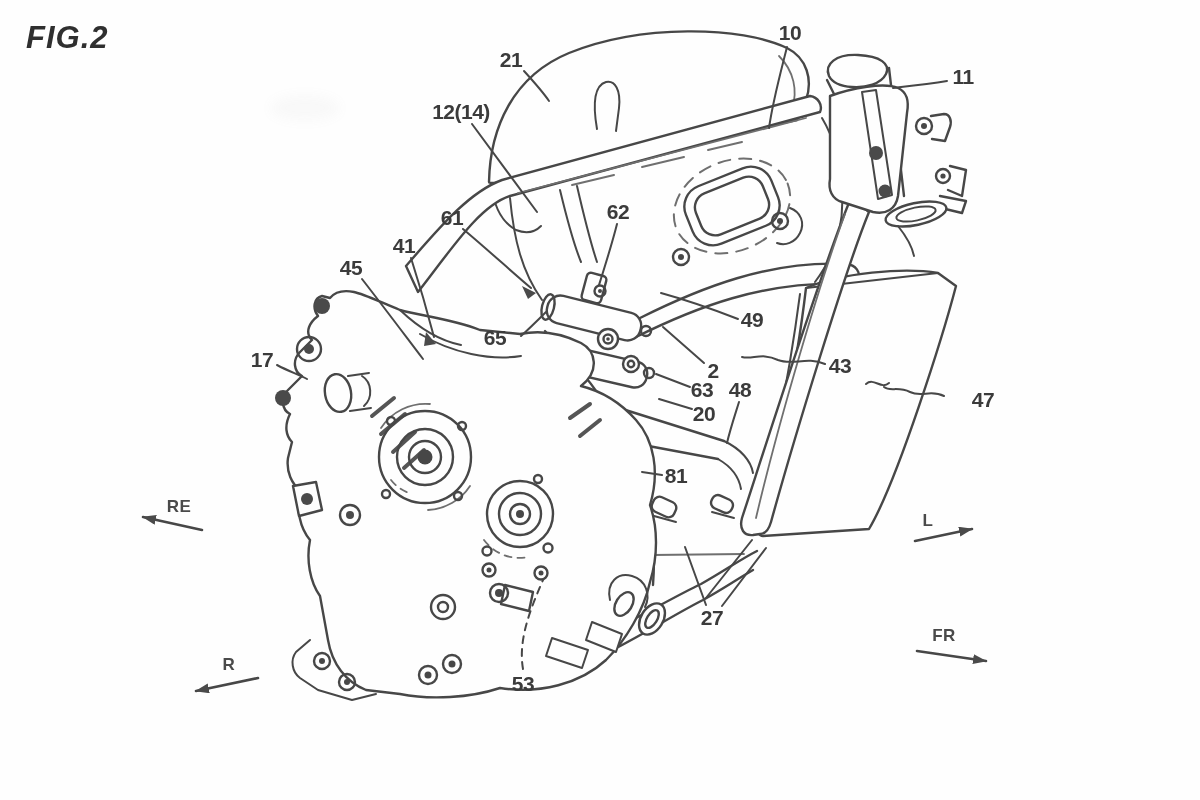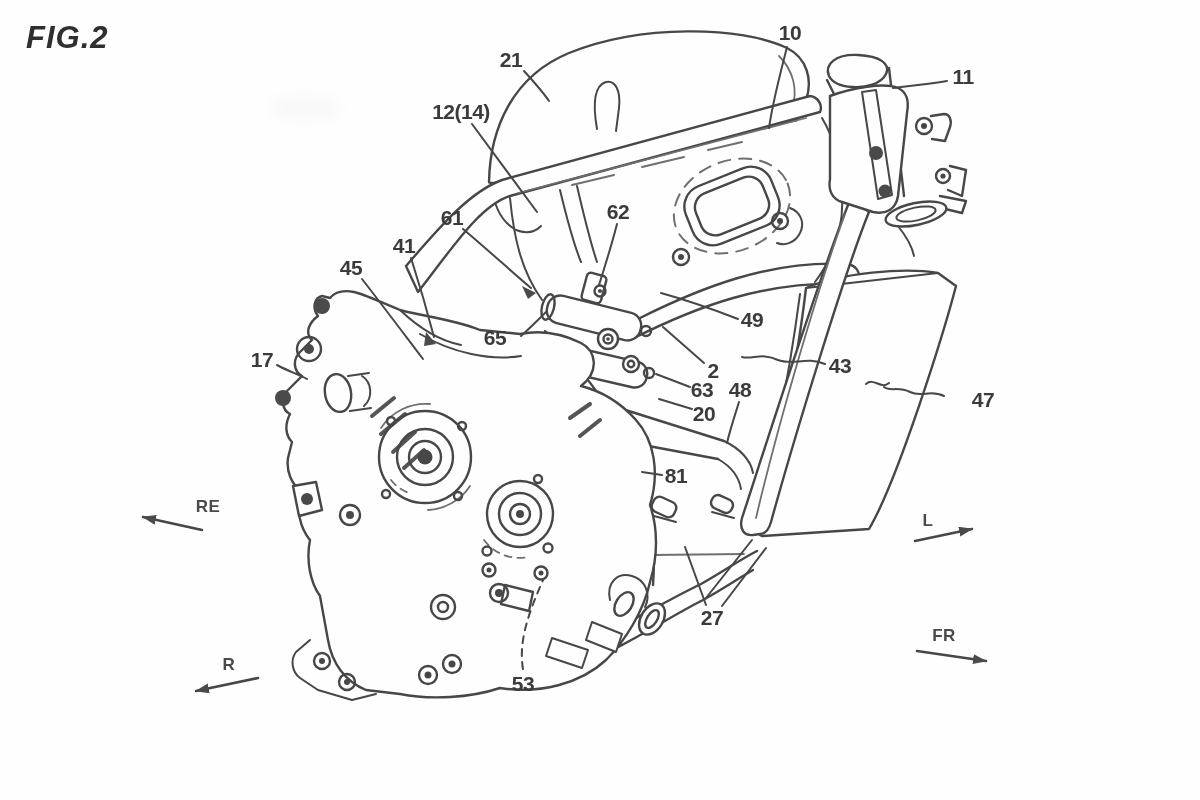--- a/index.html
+++ b/index.html
@@ -265,18 +265,18 @@
       <div class="ref-label" style="left: 752px; top: 320px;">49</div>
       <div class="ref-label" style="left: 713px; top: 371px;">2</div>
       <div class="ref-label" style="left: 702px; top: 390px;">63</div>
       <div class="ref-label" style="left: 704px; top: 414px;">20</div>
       <div class="ref-label" style="left: 740px; top: 390px;">48</div>
       <div class="ref-label" style="left: 840px; top: 366px;">43</div>
       <div class="ref-label" style="left: 983px; top: 400px;">47</div>
       <div class="ref-label" style="left: 676px; top: 476px;">81</div>
       <div class="ref-label" style="left: 712px; top: 618px;">27</div>
       <div class="ref-label" style="left: 523px; top: 684px;">53</div>
-      <div class="dir-label" style="left: 179px; top: 507px; margin-left: 29px;">RE</div>
+      <div class="dir-label" style="left: 179px; top: 507px;">RE</div>
       <div class="dir-label" style="left: 229px; top: 665px;">R</div>
       <div class="dir-label" style="left: 928px; top: 521px;">L</div>
       <div class="dir-label" style="left: 944px; top: 636px;">FR</div>
     </div>
 </div>
 
 </body></html>

